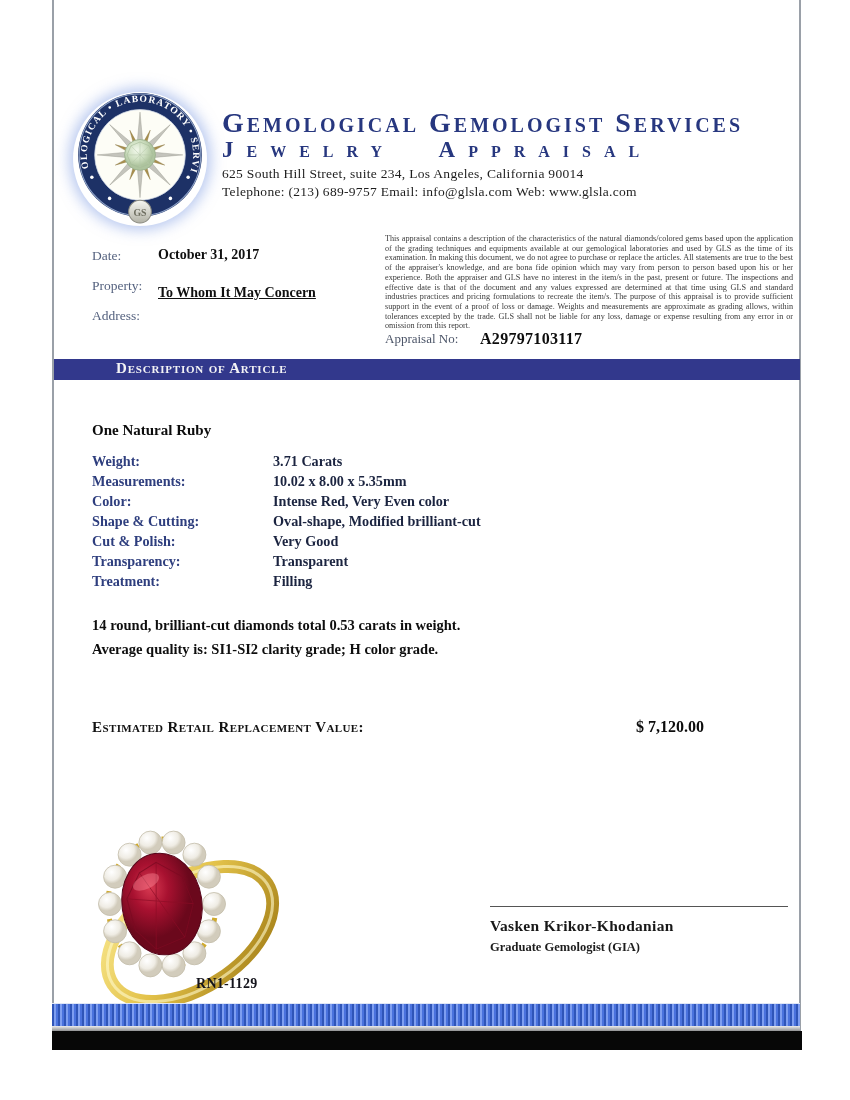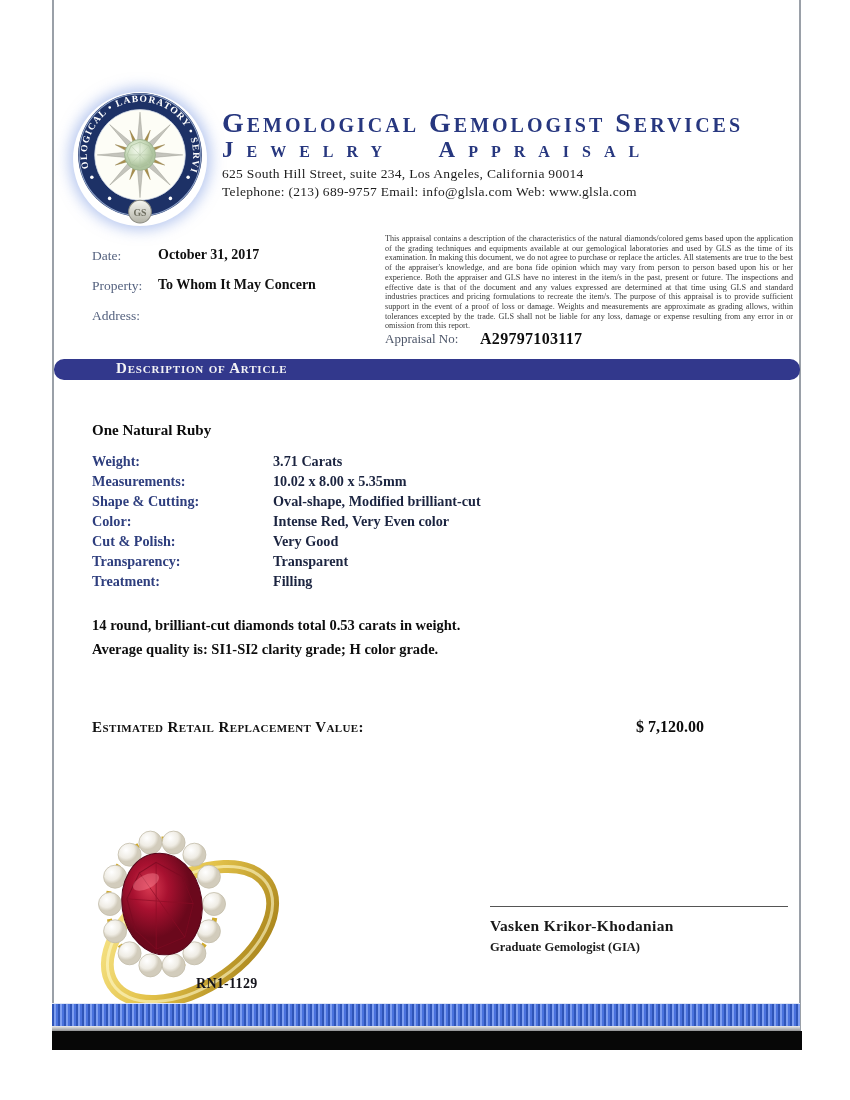--- a/index.html
+++ b/index.html
@@ -14,21 +14,21 @@
             word-spacing:26px;color:var(--header-blue);white-space:nowrap;}
   .addr-line{font-size:13.5px;color:#1d1d1d;letter-spacing:.3px;white-space:nowrap;}
   
   .meta-label{font-size:13.5px;color:var(--muted-label);}
   .meta-value{font-size:14px;font-weight:700;color:#101010;}
   
   .disclaimer{font-size:8.2px;line-height:9.7px;text-align:justify;color:#3a3a3a;}
   .appr-label{font-size:13px;color:#4c5568;}
   .appr-value{font-size:16px;font-weight:700;color:#0d0d0d;letter-spacing:.3px;}
   
-  .section-bar{background:var(--bar-blue);height:21px;border-radius:10px;}
+  .section-bar{background:var(--bar-blue);height:21px;}
   .section-title{font-variant:small-caps;font-weight:700;font-size:15px;color:#f3f3f5;
                  letter-spacing:.8px;padding:1px 0 0 62px;white-space:nowrap;}
   
   .intro{font-size:15px;font-weight:700;color:#0c0c0c;line-height:24px;}
   .attr-row{display:flex;height:20px;}
   .attr-label{width:181px;font-size:14.2px;font-weight:700;color:var(--label-blue);}
   .attr-value{font-size:14.2px;font-weight:700;color:var(--value-navy);}
   .dia-note{font-size:14.5px;font-weight:700;color:#0e0e0e;line-height:25px;}
   .val-label{font-variant:small-caps;font-weight:700;font-size:15px;color:#121212;letter-spacing:.4px;}
   .val-amount{font-size:16px;font-weight:700;color:#0c0c0c;text-align:center;}
@@ -113,21 +113,21 @@
   </div>
 
   <div class="abs org-name" style="left:222px;top:107px;">Gemological Gemologist Services</div>
   <div class="abs doc-type" style="left:222px;top:137px;">Jewelry Appraisal</div>
   <div class="abs addr-line" style="left:222px;top:166px;">625 South Hill Street, suite 234, Los Angeles, California 90014</div>
   <div class="abs addr-line" style="left:222px;top:184px;">Telephone: (213) 689-9757  Email: info@glsla.com  Web: www.glsla.com</div>
 
   <div class="abs meta-label" style="left:92px;top:248px;">Date:</div>
   <div class="abs meta-value" style="left:158px;top:247px;">October 31, 2017</div>
   <div class="abs meta-label" style="left:92px;top:278px;">Property:</div>
-  <div class="abs meta-value" style="left:158px;top:277px;">To Whom It May Concern</div>
+  <div class="abs meta-value" style="left:158px;top:285px;text-decoration:underline;">To Whom It May Concern</div>
   <div class="abs meta-label" style="left:92px;top:308px;">Address:</div>
   <div class="abs meta-value" style="left:158px;top:307px;"></div>
 
   <div class="abs disclaimer" style="left:385px;top:234px;width:408px;">This appraisal contains a description of the characteristics of the natural diamonds/colored gems based upon the application of the grading techniques and equipments available at our gemological laboratories and used by GLS as the time of its examination. In making this document, we do not agree to purchase or replace the articles. All statements are true to the best of the appraiser's knowledge, and are bona fide opinion which may vary from person to person based upon his or her experience. Both the appraiser and GLS have no interest in the item/s in the past, present or future. The inspections and effective date is that of the document and any values expressed are determined at that time using GLS and standard industries practices and pricing formulations to recreate the item/s. The purpose of this appraisal is to provide sufficient support in the event of a proof of loss or damage. Weights and measurements are approximate as grading allows, within tolerances excepted by the trade. GLS shall not be liable for any loss, damage or expense resulting from any error in or omission from this report.</div>
 
   <div class="abs appr-label" style="left:385px;top:331px;">Appraisal No:</div>
   <div class="abs appr-value" style="left:480px;top:330px;">A29797103117</div>
 
   <div class="abs section-bar" style="left:54px;top:359px;width:746px;">
     <div class="section-title">Description of Article</div>
@@ -138,26 +138,26 @@
   <div class="abs" style="left:92px;top:453px;width:640px;">
     <div class="attr-row">
       <span class="attr-label">Weight:</span>
       <span class="attr-value">3.71 Carats</span>
     </div>
     <div class="attr-row">
       <span class="attr-label">Measurements:</span>
       <span class="attr-value">10.02 x 8.00 x 5.35mm</span>
     </div>
     <div class="attr-row">
+      <span class="attr-label">Color:</span>
+      <span class="attr-value">Intense Red, Very Even color</span>
+    </div>
+    <div class="attr-row">
       <span class="attr-label">Shape &amp; Cutting:</span>
       <span class="attr-value">Oval-shape, Modified brilliant-cut</span>
-    </div>
-    <div class="attr-row">
-      <span class="attr-label">Color:</span>
-      <span class="attr-value">Intense Red, Very Even color</span>
     </div>
     <div class="attr-row">
       <span class="attr-label">Cut &amp; Polish:</span>
       <span class="attr-value">Very Good</span>
     </div>
     <div class="attr-row">
       <span class="attr-label">Transparency:</span>
       <span class="attr-value">Transparent</span>
     </div>
     <div class="attr-row">

